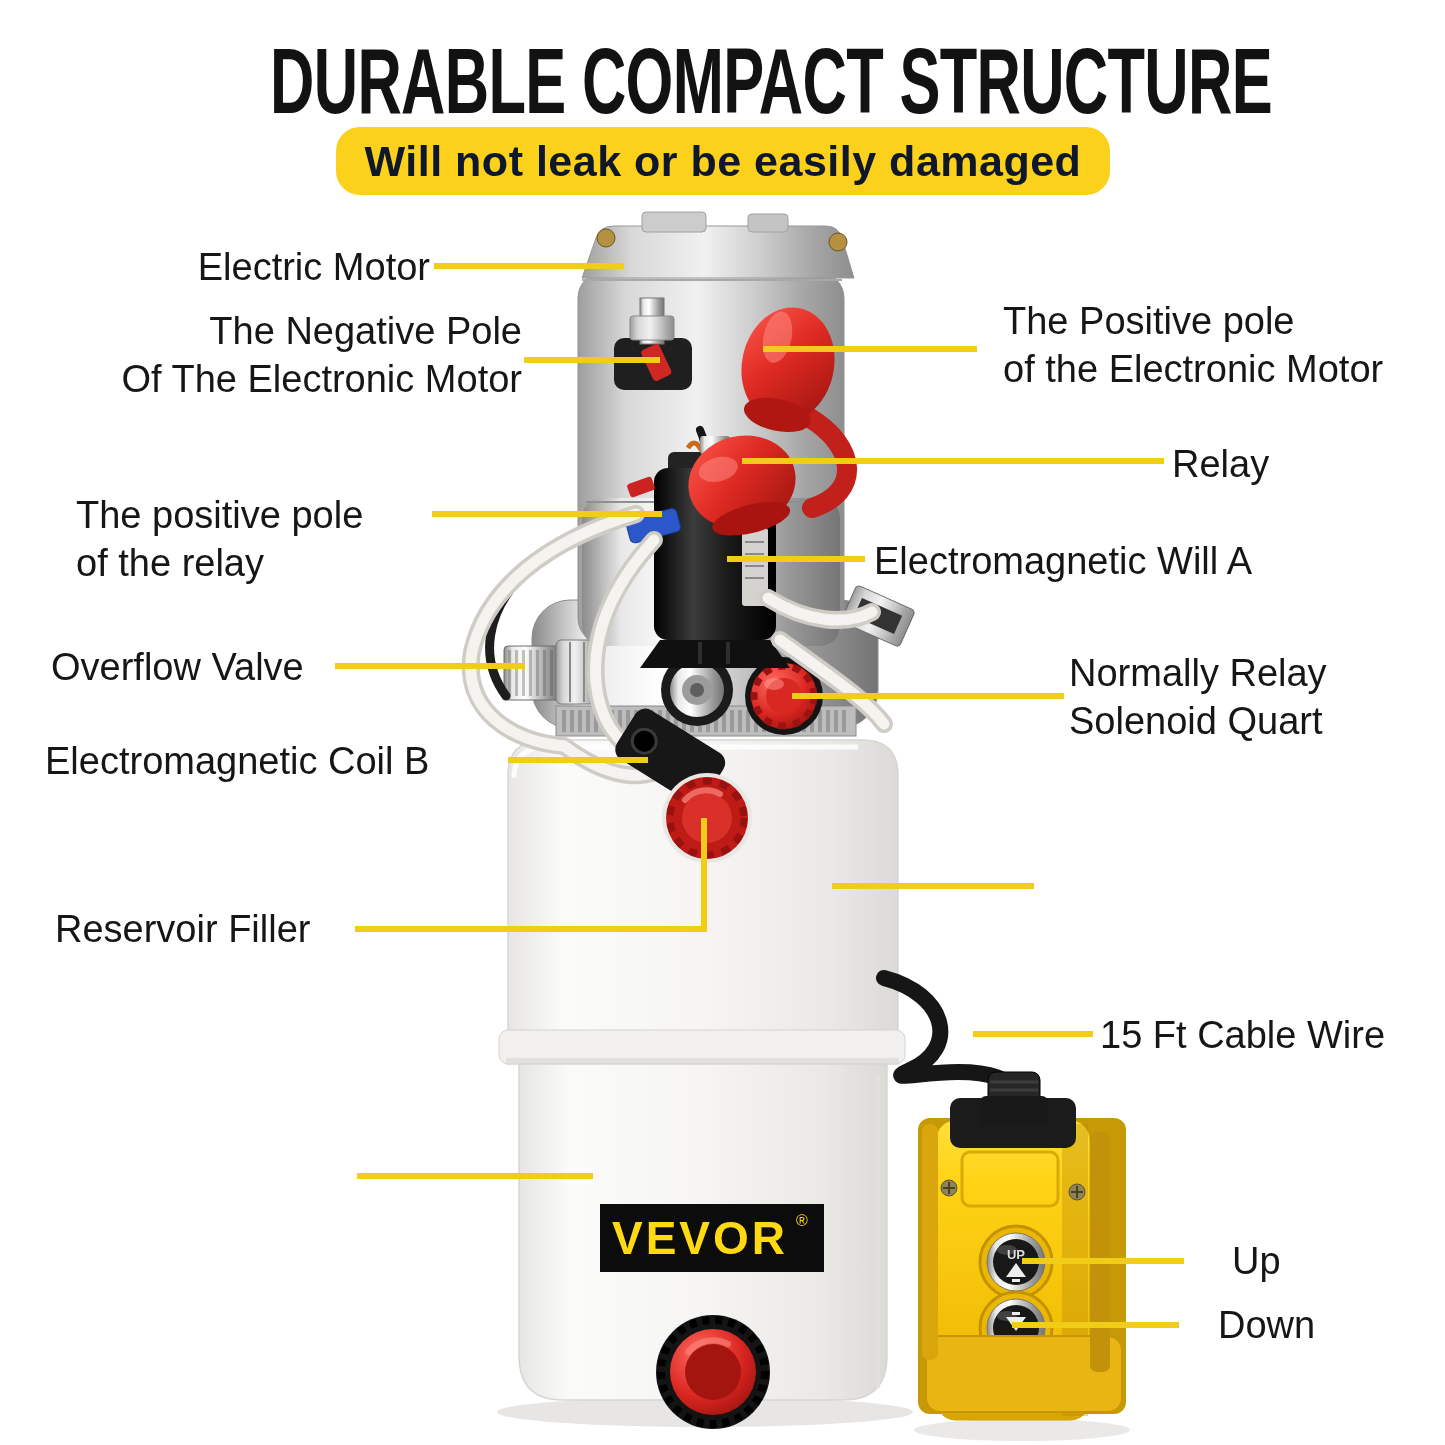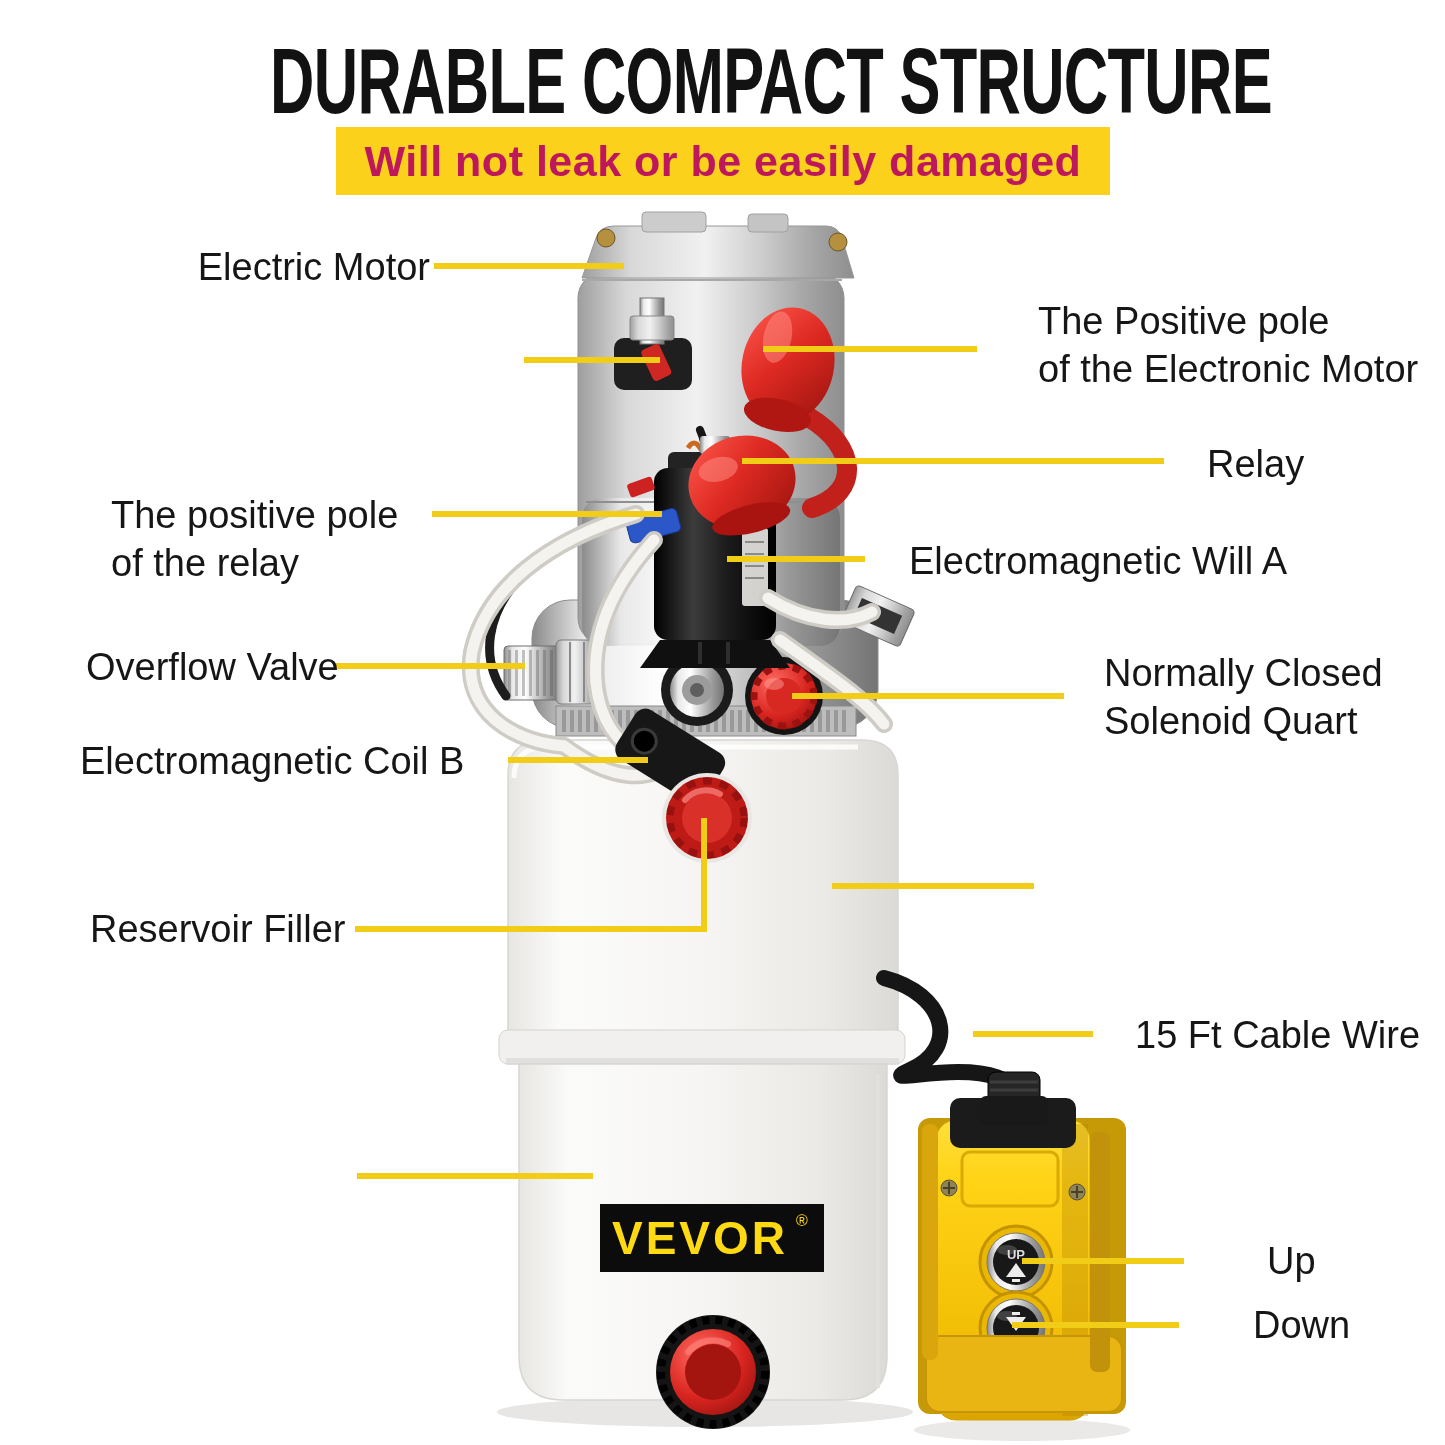--- a/index.html
+++ b/index.html
@@ -4,25 +4,25 @@
 <style>
   html,body{margin:0;padding:0;background:#fff;}
   .canvas{position:relative;width:1445px;height:1445px;background:#ffffff;
           font-family:"Liberation Sans",sans-serif;overflow:hidden;}
   
   .title-wrap{position:absolute;top:28px;left:0;width:100%;text-align:center;padding-left:12px;}
   .title-wrap span{display:inline-block;font-size:93px;font-weight:bold;color:#121212;
           letter-spacing:-1px;transform:scaleX(0.66);transform-origin:center;white-space:nowrap;}
   
   .banner{position:absolute;left:336px;top:127px;width:774px;height:68px;background:#FBD11C;
-          color:#be185d;font-size:43px;font-weight:bold;text-align:center;line-height:68px;
-          letter-spacing:.5px;white-space:nowrap;}
+          color:#0f172a;font-size:43px;font-weight:bold;text-align:center;line-height:68px;
+          letter-spacing:.5px;white-space:nowrap;border-radius:24px;}
   
   .lbl{position:absolute;font-size:38px;color:#161616;line-height:1.26;white-space:nowrap;}
-  .lbl div{white-space:nowrap;padding-left:35px;}
+  .lbl div{white-space:nowrap;}
   
   .ln{position:absolute;height:6px;background:#F2CD18;}
   .ln.v{width:6px;}
   .art{position:absolute;left:0;top:0;width:1445px;height:1445px;}
 </style>
 </head>
 <body>
 
 <div class="canvas">
 
@@ -288,39 +288,43 @@
   <div class="ln v" style="left:701px;top:818px;height:114px"></div>
   <div class="ln" style="left:832px;top:883px;width:202px"></div>
   <div class="ln" style="left:973px;top:1031px;width:120px"></div>
   <div class="ln" style="left:357px;top:1173px;width:236px"></div>
   <div class="ln" style="left:1022px;top:1258px;width:162px"></div>
   <div class="ln" style="left:1012px;top:1322px;width:167px"></div>
 
   <div class="lbl" style="left:0;top:244px;width:430px;text-align:right">
     <div>Electric Motor</div>
   </div>
+  <div class="lbl" style="left:0;top:308px;width:522px;text-align:right">
+    <div>The Negative Pole</div>
+    <div>Of The Electronic Motor</div>
+  </div>
   <div class="lbl" style="left:1003px;top:298px">
     <div>The Positive pole</div>
     <div>of the Electronic Motor</div>
   </div>
   <div class="lbl" style="left:1172px;top:441px">
     <div>Relay</div>
   </div>
   <div class="lbl" style="left:76px;top:492px">
     <div>The positive pole</div>
     <div>of the relay</div>
   </div>
   <div class="lbl" style="left:874px;top:538px">
     <div>Electromagnetic Will A</div>
   </div>
   <div class="lbl" style="left:51px;top:644px">
     <div>Overflow Valve</div>
   </div>
   <div class="lbl" style="left:1069px;top:650px">
-    <div>Normally Closed</div>
+    <div>Normally Relay</div>
     <div>Solenoid Quart</div>
   </div>
   <div class="lbl" style="left:45px;top:738px">
     <div>Electromagnetic Coil B</div>
   </div>
   <div class="lbl" style="left:55px;top:906px">
     <div>Reservoir Filler</div>
   </div>
   <div class="lbl" style="left:1100px;top:1012px">
     <div>15 Ft Cable Wire</div>

